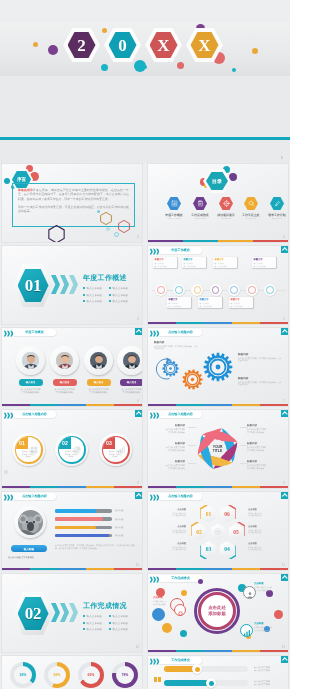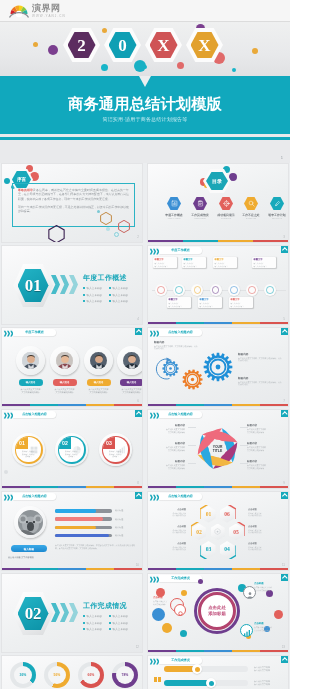--- a/index.html
+++ b/index.html
@@ -125,38 +125,20 @@
 .hb-track{position:absolute;height:6px;border-radius:3px;background:#e8eaec;}
 .hb-fill{position:absolute;height:6px;border-radius:3px;}
 .hb-knob{position:absolute;width:10px;height:10px;border-radius:50%;background:#fff;box-shadow:0 .5px 1.2px rgba(0,0,0,.2);display:flex;align-items:center;justify-content:center;}
 
 </style>
 </head>
 <body>
 
 <div id="page">
 
-  <div class="hdr">
-    <svg class="logo" viewBox="0 0 40 28">
-      <g transform="translate(20,20)">
-        <path d="M0,0 L-17,0 A17,17 0 0,1 -14.7,-8.5 Z" fill="#d3232a"></path>
-        <path d="M0,0 L-14.7,-8.5 A17,17 0 0,1 -8.5,-14.7 Z" fill="#ee7522"></path>
-        <path d="M0,0 L-8.5,-14.7 A17,17 0 0,1 0,-17 Z" fill="#f5a623"></path>
-        <path d="M0,0 L0,-17 A17,17 0 0,1 8.5,-14.7 Z" fill="#f7d117"></path>
-        <path d="M0,0 L8.5,-14.7 A17,17 0 0,1 14.7,-8.5 Z" fill="#8cc63e"></path>
-        <path d="M0,0 L14.7,-8.5 A17,17 0 0,1 17,0 Z" fill="#2bb5a0"></path>
-        <circle cx="0" cy="0" r="6.5" fill="#fff"></circle>
-      </g>
-      <path d="M1,27 A21,17 0 0,1 39,27" fill="none" stroke="#8d9094" stroke-width="2.6"></path>
-    </svg>
-    <div class="logo-txt">
-      <div class="logo-cn">演界网</div>
-      <div class="logo-en">WWW.YANJ.CN</div>
-    </div>
-  </div>
 
   <div class="big">
     <div class="big-top">
       <div class="dot" style="left:33px;top:20px;width:5px;height:5px;background:#e9a93a"></div>
       <div class="dot" style="left:48px;top:23px;width:10px;height:10px;background:#7b3f8f"></div>
       <div class="dot" style="left:102px;top:6px;width:5px;height:5px;background:#e9a93a"></div>
       <div class="dot" style="left:101px;top:42px;width:7px;height:7px;background:#18b5c9"></div>
       <div class="dot" style="left:113px;top:36px;width:4px;height:4px;background:#18b5c9"></div>
       <div class="dot" style="left:143px;top:43px;width:4px;height:4px;background:#18b5c9"></div>
       <div class="dot" style="left:177px;top:40px;width:7px;height:7px;background:#e06a6a"></div>
@@ -186,25 +168,20 @@
           </div>
           <div class="hx" style="left: 186px; top: 3px;">
             <div class="out"></div>
             <div class="in" style="background:#e2a12e">
               <span>X</span>
             </div>
           </div>
         </div>
     </div>
     <div class="bandwrap">
-      <div class="band">
-        <div class="notch"></div>
-        <div class="bigtitle">商务通用总结计划模版</div>
-        <div class="bigsub">简洁实用·适用于商务总结计划报告等</div>
-      </div>
       <div class="band2"></div>
       <div class="bignum">1</div>
     </div>
   </div>
 
   <div class="grid">
       <div class="row">
         <div class="sl l">
           <div class="slide-bg"></div>
           <div style="position: absolute; inset: 0px;">

